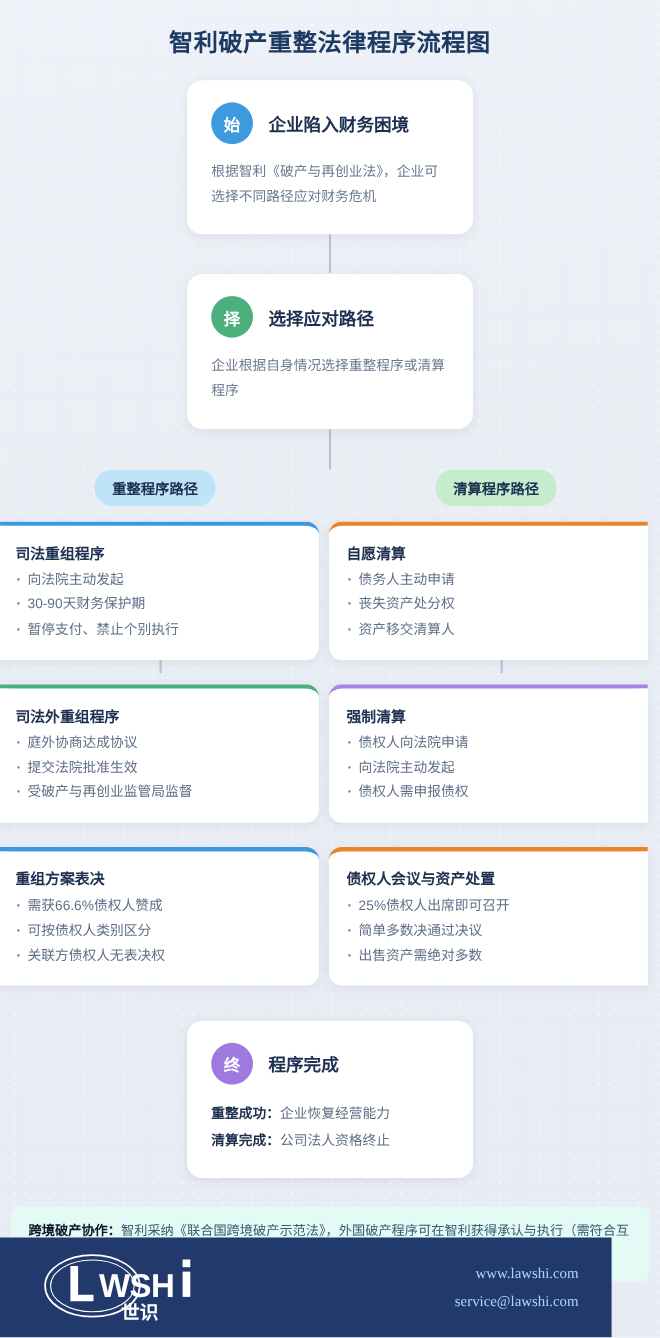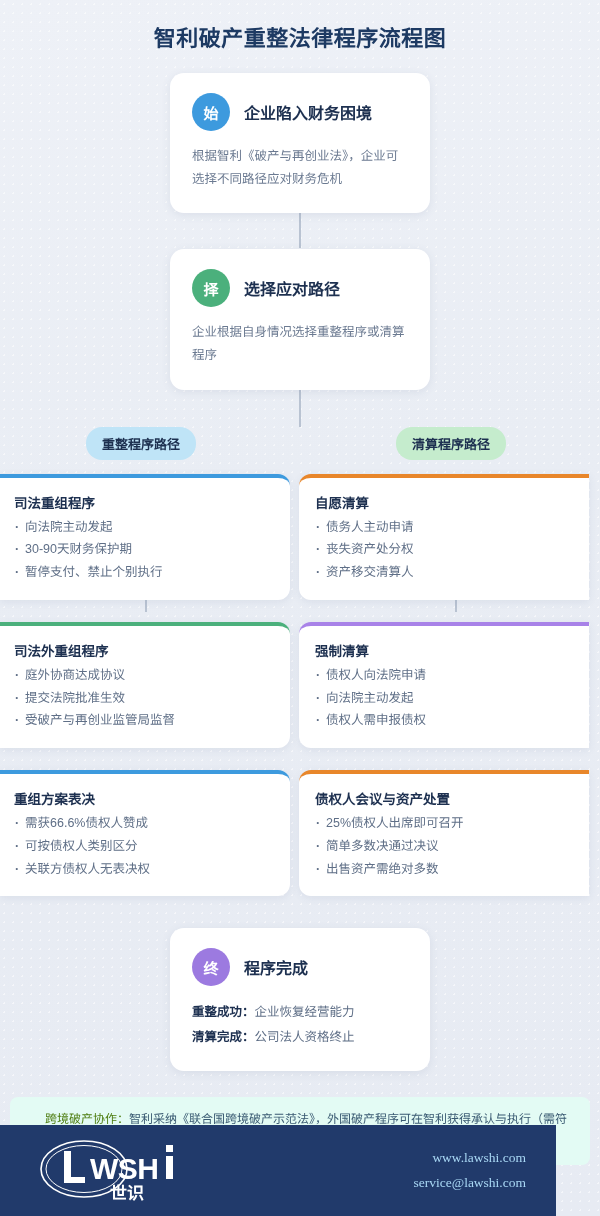--- a/index.html
+++ b/index.html
@@ -197,21 +197,21 @@
     margin: 26px 10px 0 10px;
     background: #e3fbf4;
     border-radius: 8px;
     padding: 12px 16px 13px 16px;
     font-size: 12px;
     line-height: 1.78;
     color: #3a5a72;
     position: relative;
     z-index: 2;
   }
-  .note b { color: #4d7c0f; font-weight: normal; margin-left: 19px; }
+  .note b { color: #0f172a; font-weight: bold; }
 
   
   .footer {
     position: absolute;
     left: 0; bottom: 0;
     width: 556px;
     height: 91px;
     background: #213a6b;
     display: flex;
     align-items: center;

